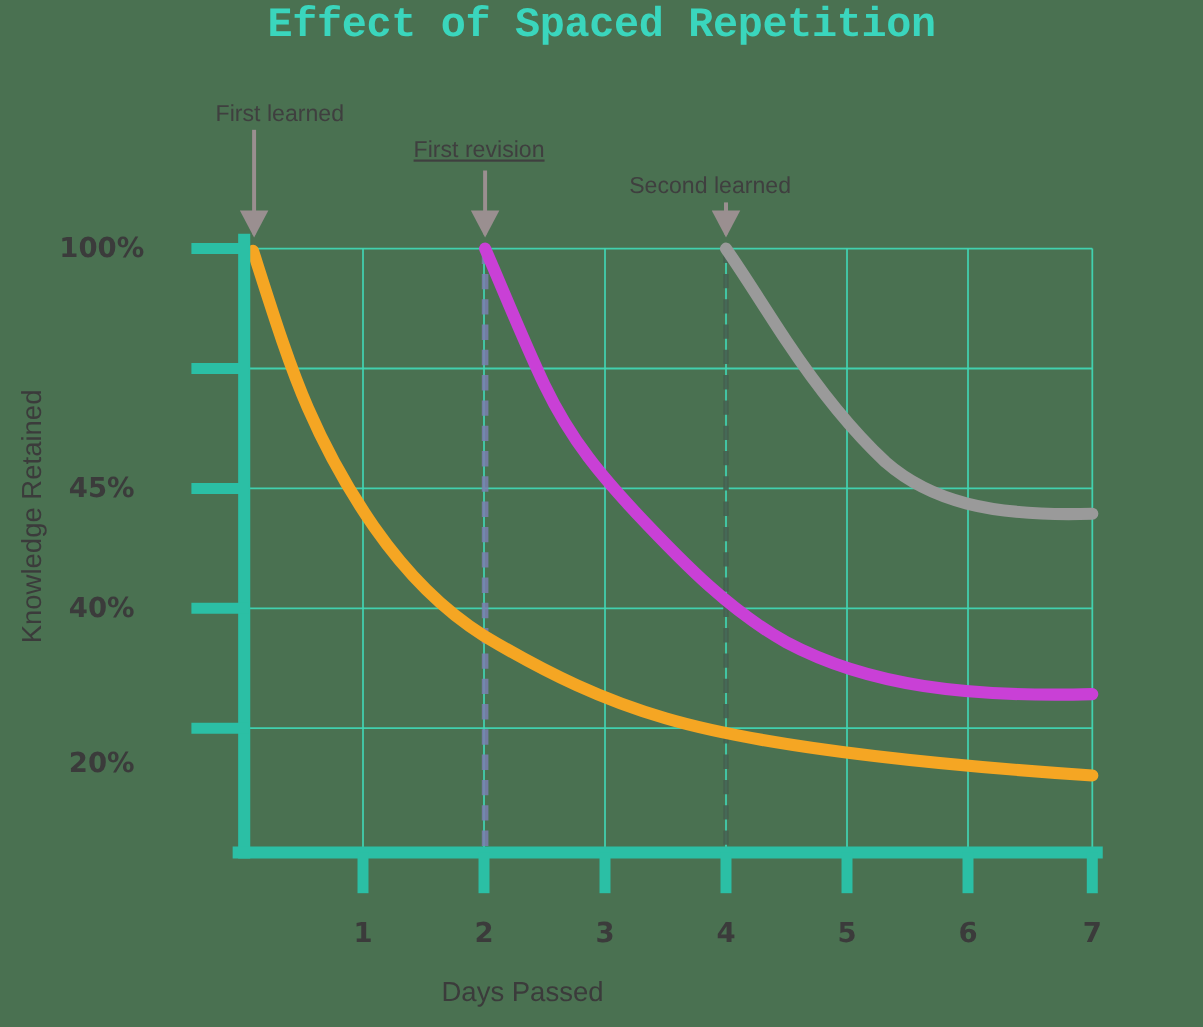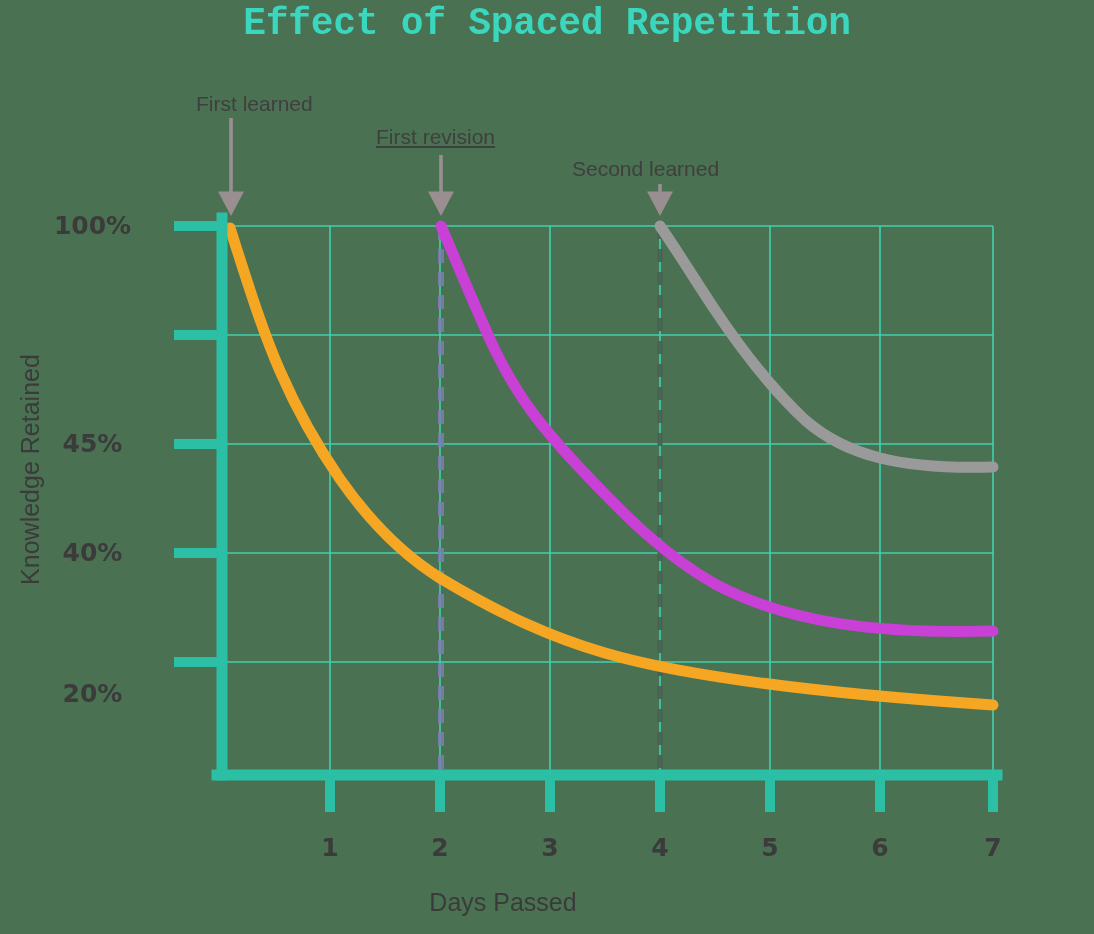--- a/index.html
+++ b/index.html
@@ -47,21 +47,20 @@
     text-align:center;
     white-space:nowrap;
   }
   .axis-title-x{
     position:absolute;
     left:0;top:888px;width:950px;
     text-align:center;
     font-family:"Liberation Sans", sans-serif;
     font-size:25px;
     color:#3b3b3b;
-    margin-left:28px;
   }
   .axis-title-y{
     position:absolute;
     left:-130px;top:455px;width:320px;
     transform:rotate(-90deg);
     transform-origin:center center;
     text-align:center;
     font-family:"Liberation Sans", sans-serif;
     font-size:25px;
     color:#3b3b3b;

